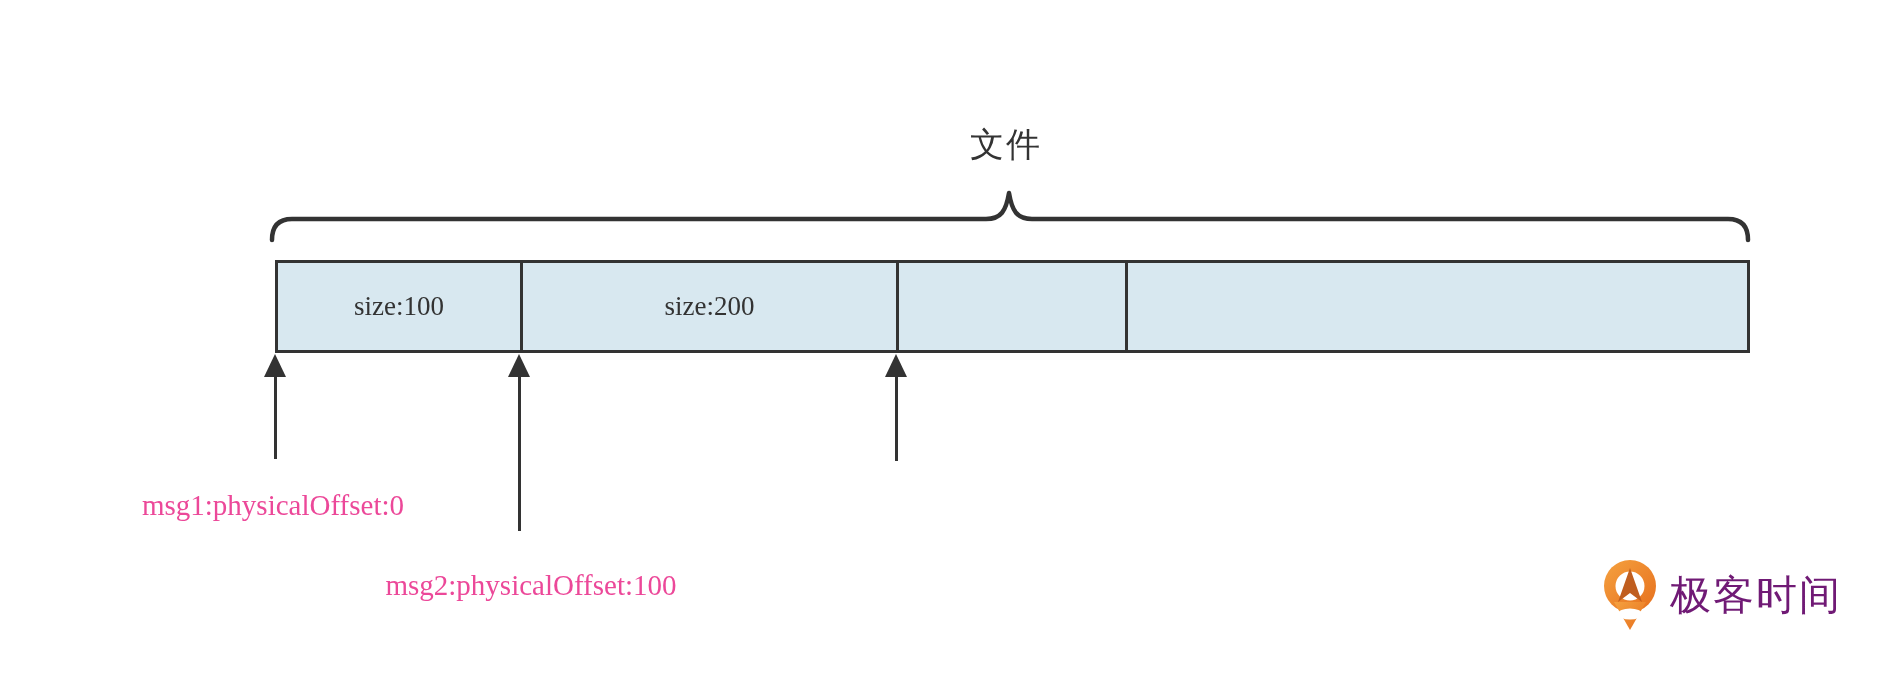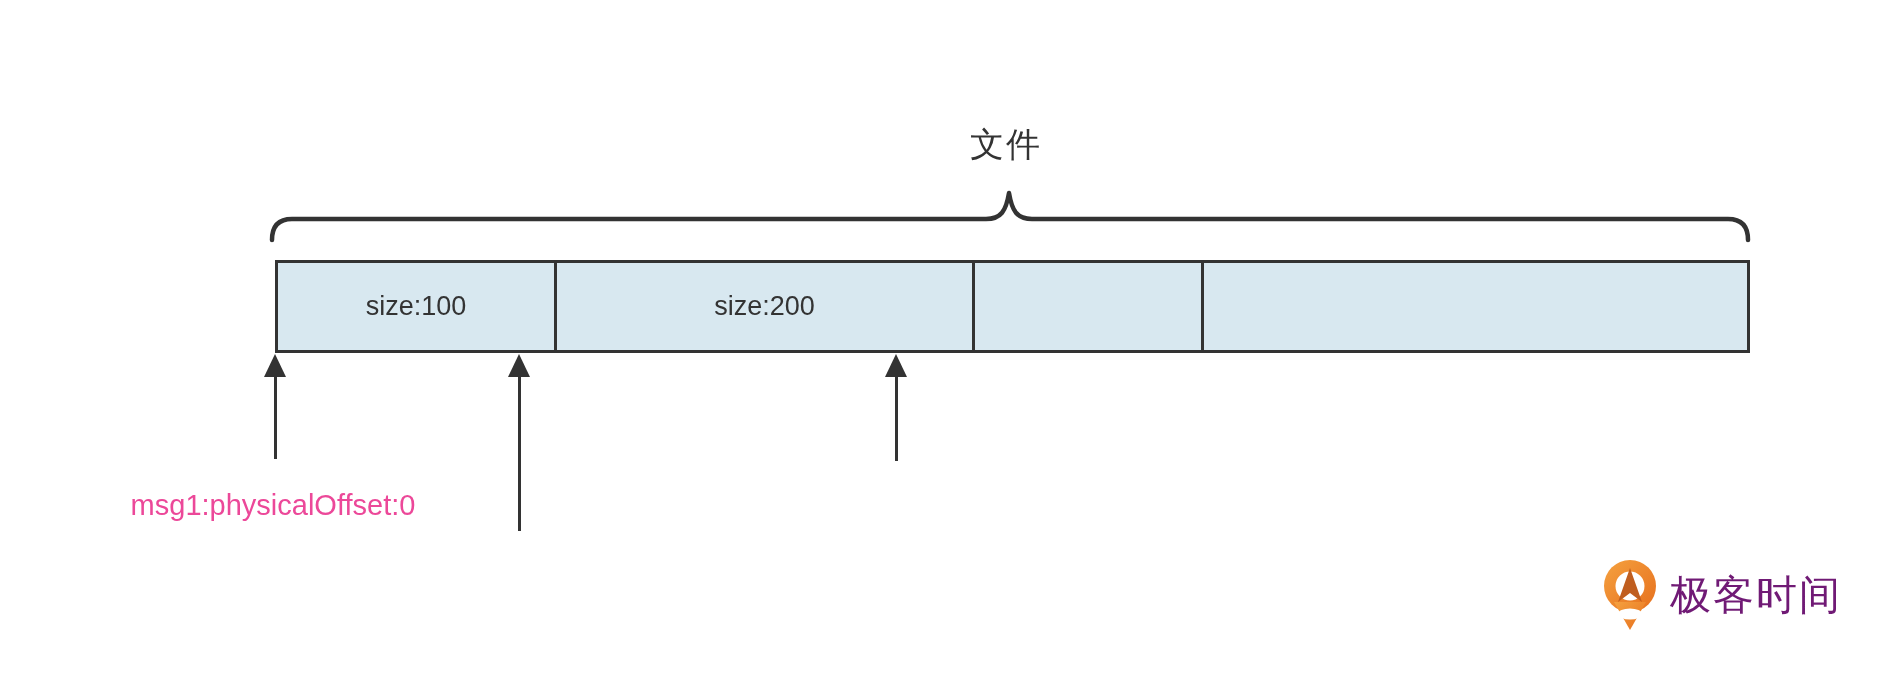--- a/index.html
+++ b/index.html
@@ -1,21 +1,21 @@
 <!DOCTYPE html>
 <html><head>
 <meta charset="utf-8">
 <style>
   html, body { margin: 0; padding: 0; background: #ffffff; }
   .canvas {
     position: relative;
     width: 1896px;
     height: 677px;
     background: #ffffff;
-    font-family: Liberation Sans, sans-serif;
+    font-family: Liberation Serif, serif;
     color: #333333;
     overflow: hidden;
   }
   .title {
     position: absolute;
     top: 122px;
     left: 1006px;
     transform: translateX(-50%);
     font-size: 34px;
     letter-spacing: 2px;
@@ -94,40 +94,41 @@
     <path d="M 272 240
              C 272 228, 277 219, 292 219
              L 986 219
              C 1001 219, 1006 211, 1009 193
              C 1012 211, 1017 219, 1032 219
              L 1728 219
              C 1743 219, 1748 228, 1748 240" fill="none" stroke="#333333" stroke-width="4.5" stroke-linecap="round" stroke-linejoin="round"></path>
   </svg>
 
   <div class="file-bar">
-    <div class="segment divided" style="width:279px">
+    <div class="segment divided" style="width:245px">
       <span class="segment-label">size:100</span>
     </div>
-    <div class="segment divided" style="width:418px">
+    <div class="segment divided" style="width:376px">
       <span class="segment-label">size:200</span>
     </div>
     <div class="segment divided" style="width:229px">
       <span class="segment-label"></span>
     </div>
     <div class="segment" style="flex:1">
       <span class="segment-label"></span>
     </div>
   </div>
 
   <div class="arrow-head" style="left:264px; top:354px"></div>
   <div class="arrow-shaft" style="left:274px; top:376px; height:83px"></div>
   <div class="marker-label" style="left:273px; top:489px">msg1:physicalOffset:0</div>
 
   <div class="arrow-head" style="left:508px; top:354px"></div>
   <div class="arrow-shaft" style="left:518px; top:376px; height:155px"></div>
+  <div class="marker-label" style="left:531px; top:569px">msg2:physicalOffset:100</div>
 
   <div class="arrow-head" style="left:885px; top:354px"></div>
   <div class="arrow-shaft" style="left:895px; top:376px; height:85px"></div>
 
   <div class="logo">
     <svg width="58" height="78" viewBox="0 0 58 78" xmlns="http://www.w3.org/2000/svg">
       <defs>
         <linearGradient id="gk-orange" x1="0" y1="0" x2="1" y2="1">
           <stop offset="0" stop-color="#f5a13f"></stop>
           <stop offset="1" stop-color="#e66f1d"></stop>

